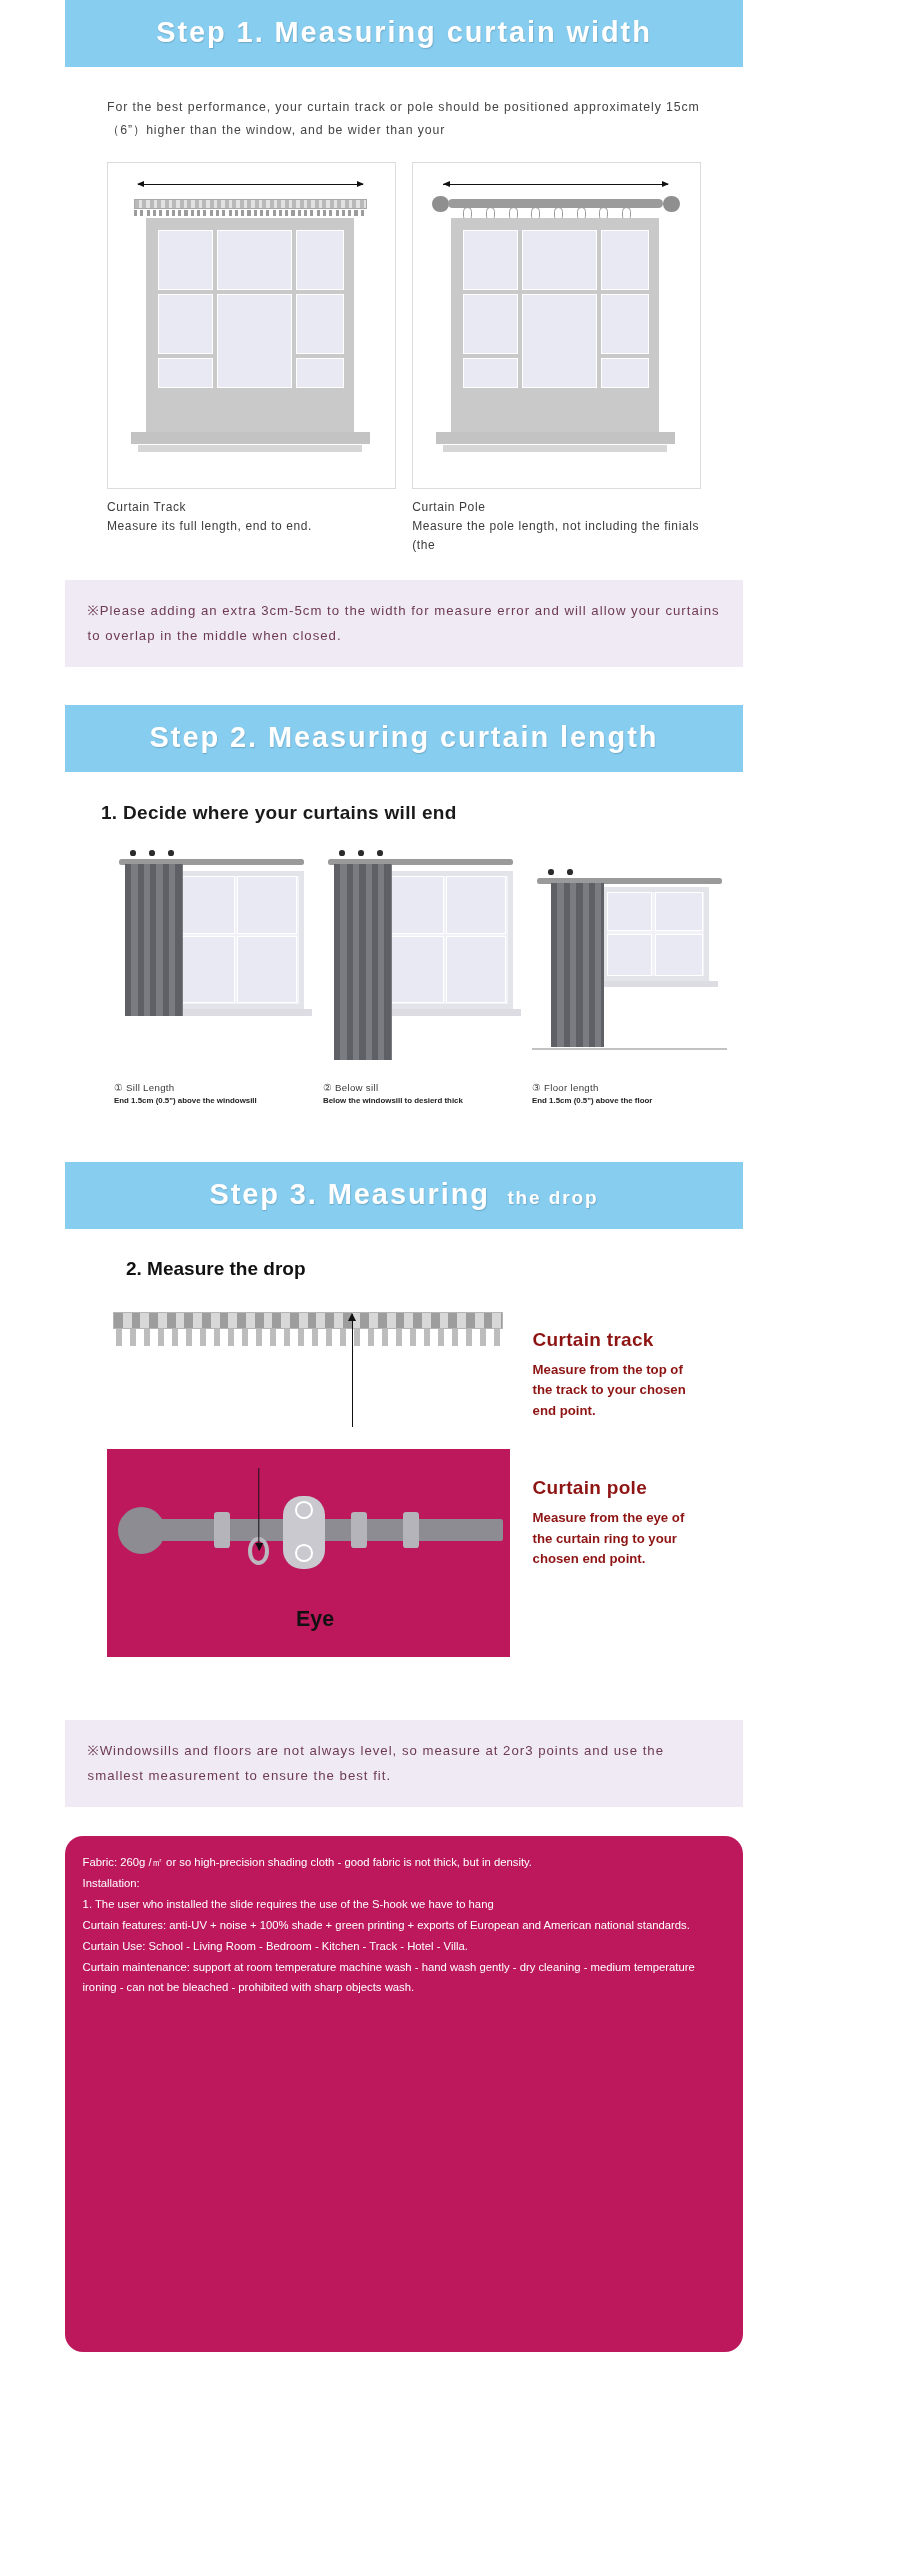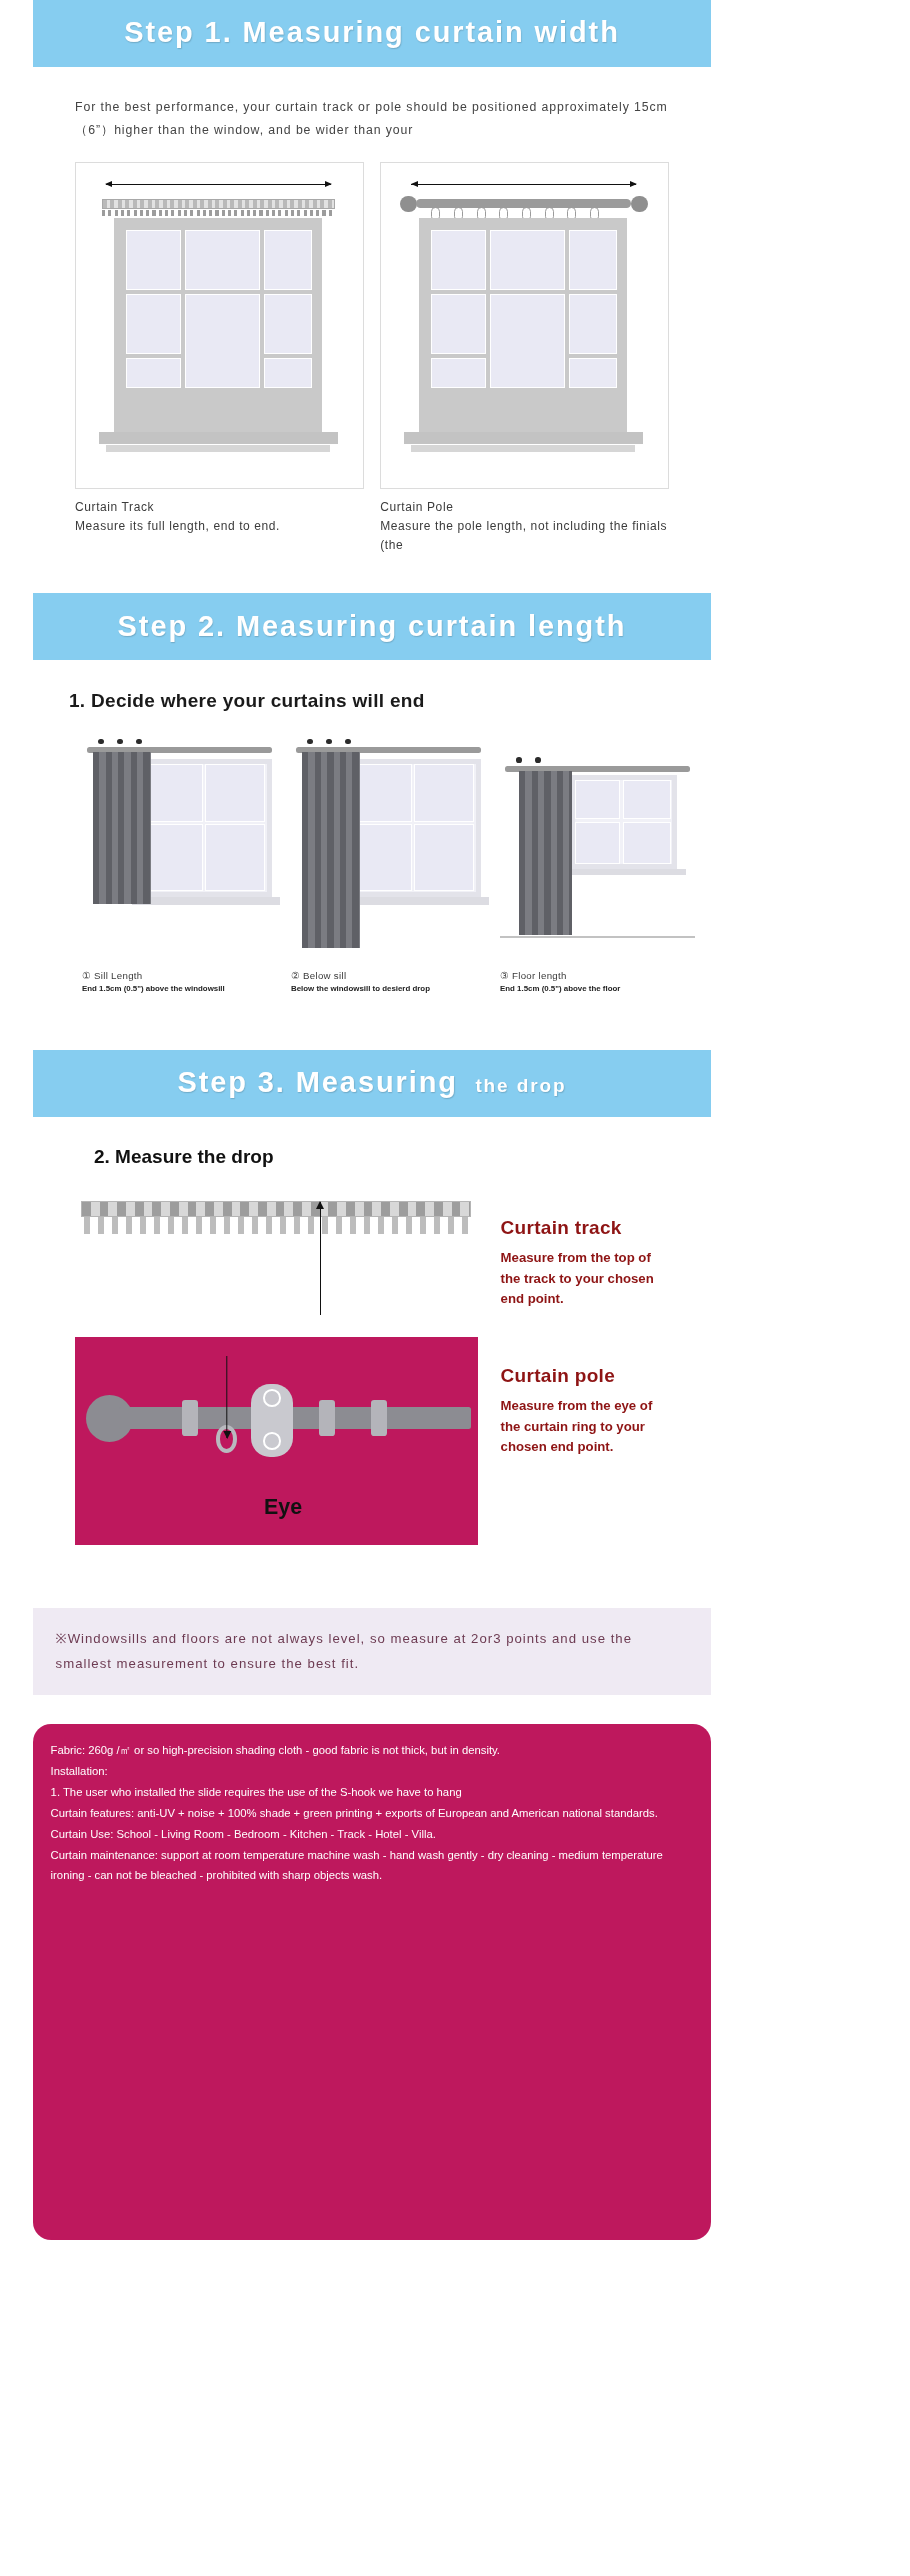--- a/index.html
+++ b/index.html
@@ -3,21 +3,21 @@
 <meta charset="utf-8">
 <style>
   * { box-sizing: border-box; }
   html, body { margin:0; padding:0; }
   body {
     width: 910px;
     background: #ffffff;
     font-family: "Liberation Sans", sans-serif;
     color: #333;
   }
-  .page { width: 744px; position: relative; }
+  .page { width: 744px; position: relative; margin-left: 32px; }
 
   
   .banner {
     background: #86cdf0;
     color: #ffffff;
     text-align: center;
     font-size: 29px;
     letter-spacing: 1.9px;
     font-weight: bold;
     padding: 16.4px 0 17.6px 0;
@@ -264,20 +264,21 @@
         <div class="sill"></div>
         <div class="sill2"></div>
       </div>
       <div class="caption">
         <span class="ttl">Curtain Pole</span>
         <span>Measure the pole length, not including the finials (the</span>
       </div>
     </div>
   </div>
 
+  <div class="note">※Please adding an extra 3cm-5cm to the width for measure error and will allow your curtains to overlap in the middle when closed.</div>
 
   <div class="spacer-60"></div>
 
   <div class="banner-wrap">
     <div class="banner">Step 2. Measuring curtain length</div>
   </div>
 
   <div class="sub-head">1. Decide where your curtains will end</div>
 
   <div class="three-row">
@@ -310,21 +311,21 @@
         <div class="sc-win" style="left:58px; top:28px; width:132px; height:138px;">
           <div class="sc-pane" style="left:0; top:0; width:58px; height:58px;"></div>
           <div class="sc-pane" style="left:60px; top:0; width:60px; height:58px;"></div>
           <div class="sc-pane" style="left:0; top:60px; width:58px; height:67px;"></div>
           <div class="sc-pane" style="left:60px; top:60px; width:60px; height:67px;"></div>
         </div>
         <div class="sc-sill" style="left:50px; top:166px; width:148px; height:7.5px;"></div>
         <div class="sc-curtain" style="left:11.3px; top:21.4px; width:58px; height:196px;"></div>
       </div>
       <div class="lbl">② Below sill</div>
-      <div class="sub-lbl">Below the windowsill to desierd drop</div>
+      <div class="sub-lbl">Below the windowsill to desierd thick</div>
     </div>
 
     <div class="three-cell">
       <div class="three-box">
         <div class="sc-rod" style="top:35px;"></div>
         <div class="sc-hook" style="left:16.4px; top:26.4px;"></div>
         <div class="sc-hook" style="left:35px; top:26.4px;"></div>
         <div class="sc-win" style="left:70px; top:44px; width:107px; height:94px;">
           <div class="sc-pane" style="left:0; top:0; width:45px; height:39px;"></div>
           <div class="sc-pane" style="left:48px; top:0; width:48px; height:39px;"></div>

